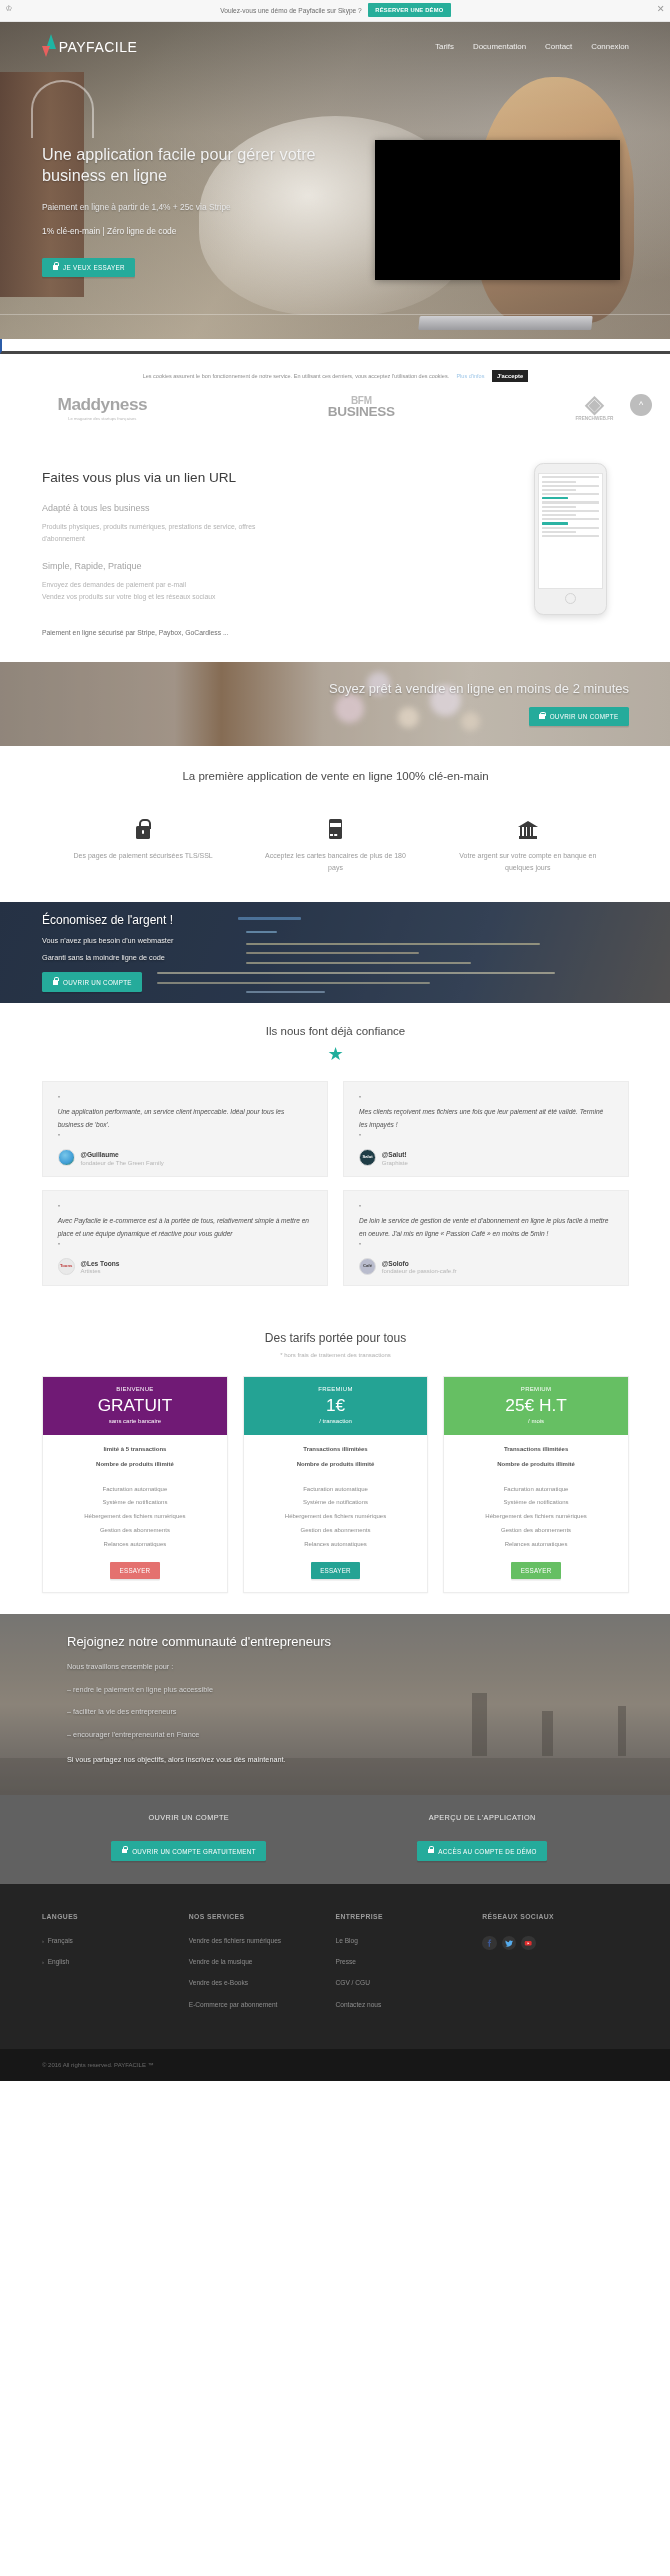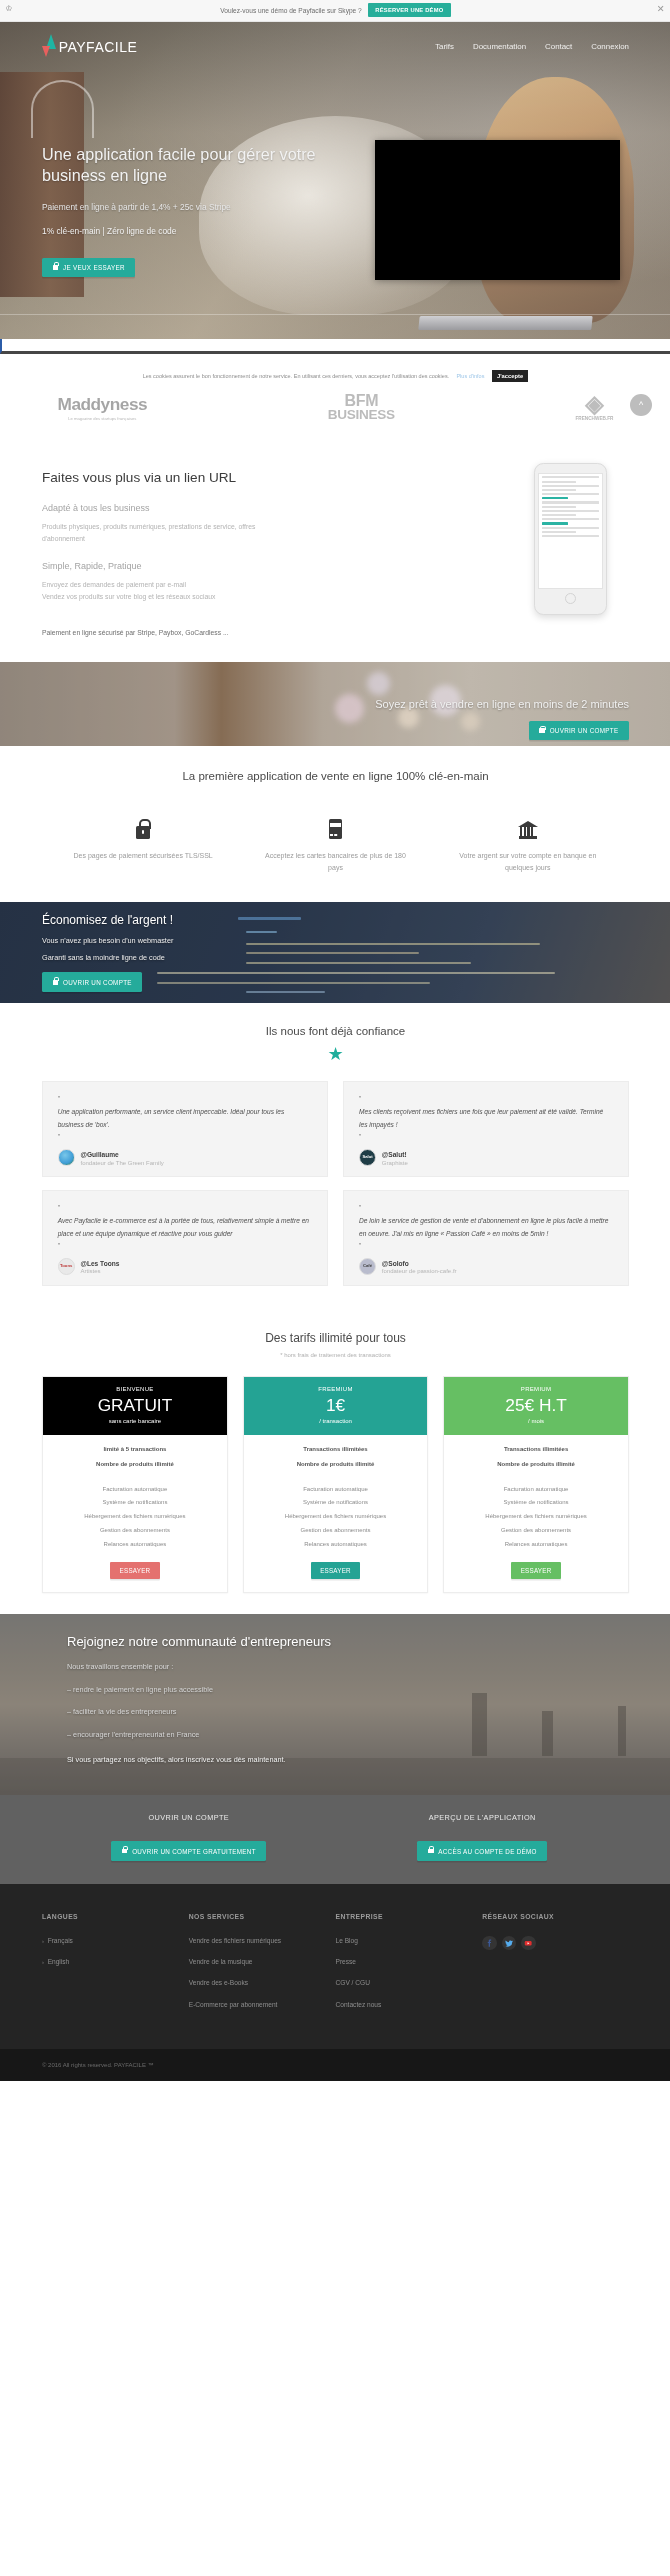--- a/index.html
+++ b/index.html
@@ -95,22 +95,22 @@
   .cookie-note{
     width:577px;margin:0 auto 3.1px;display:flex;align-items:center;justify-content:center;gap:7.3px;
     font-size:5.5px;color:#8d8d8d;
   }
   .cookie-note a{color:#9ec6e8;text-decoration:none}
   .cookie-accept{background:#232323;color:#fff;font-size:5.8px;font-weight:bold;padding:3.1px 5.2px;border:0;cursor:pointer}
   .plogos{width:556px;margin:6px auto;display:flex;align-items:center;justify-content:space-between;height:39px}
   .plogo{opacity:.45;filter:grayscale(1);display:flex;flex-direction:column;align-items:center;justify-content:center}
   .plogo .n1{font-size:17.3px;font-weight:bold;color:#3a3a3a;letter-spacing:-0.5px}
   .plogo .n1s{font-size:4.2px;color:#5a5a5a;margin-top:1px}
-  .plogo .n2a{font-size:16px;font-weight:bold;color:#5d6b73;letter-spacing:-0.3px;line-height:.9}
-  .plogo .n2b{font-size:13.6px;font-weight:bold;color:#4d7c0f;letter-spacing:-0.3px;line-height:1}
+  .plogo .n2a{font-size:10px;font-weight:bold;color:#5d6b73;letter-spacing:-0.3px;line-height:.9}
+  .plogo .n2b{font-size:13.6px;font-weight:bold;color:#4c1d95;letter-spacing:-0.3px;line-height:1}
   .plogo .n3{font-size:24px;color:#6f6f6f;line-height:.8;font-weight:bold}
   .plogo .n3s{font-size:4.7px;font-weight:bold;color:#5a5a5a;margin-top:2.6px}
   .totop{
     position:absolute;right:19px;top:40px;width:22px;height:22px;border-radius:50%;
     background:#bdbdbd;color:#fff;display:flex;align-items:center;justify-content:center;font-size:9px;cursor:pointer;
   }
 
   
   .sec-url{background:#fff;padding:23px 0 21px;position:relative;height:215px}
   .sec-url .inner{width:587px;margin:0 auto;position:relative}
@@ -134,21 +134,21 @@
 
   
   .band-time{
     position:relative;height:84px;overflow:hidden;
     background:linear-gradient(90deg,#9b8f84 0%,#b3a395 26%,#8c6a4c 33%,#c9bcae 48%,#ded6ca 70%,#cfc6bb 100%);
   }
   .band-time:before{content:"";position:absolute;inset:0;background:rgba(120,112,104,.30)}
   .bokeh{position:absolute;border-radius:50%;filter:blur(3.1px);opacity:.55}
   .band-time .inner{position:absolute;inset:0;width:587px;margin:0 auto;text-align:right;padding-top:11.5px}
   .bt-h2{font-size:13px;font-weight:300;color:#fff;text-shadow:0 0.5px 2.1px rgba(0,0,0,.3)}
-  .bt-p{font-size:11px;font-weight:300;color:#f0f0f0;margin-top:25px;text-shadow:0 0.5px 2.1px rgba(0,0,0,.3)}
+  .bt-p{font-size:13px;font-weight:300;color:#f0f0f0;margin-top:8px;text-shadow:0 0.5px 2.1px rgba(0,0,0,.3)}
   .bt-cta{margin-top:10.5px;display:inline-flex}
 
   
   .sec-feat{background:#fff;padding:24px 0 27px;text-align:center}
   .f-h2{font-size:11.5px;font-weight:300;color:#4a4a4a;margin-bottom:29px}
   .f-row{width:577px;margin:0 auto;display:flex}
   .f-col{flex:1;padding:0 18px}
   .f-ico{height:28px;display:flex;align-items:flex-end;justify-content:center;margin-bottom:11.5px}
   .f-txt{font-size:7px;font-weight:300;color:#9b9b9b;line-height:1.75}
   .ic-lock{width:13.6px;height:12.6px;background:#3a3a3a;border-radius:1.6px;position:relative}
@@ -189,21 +189,21 @@
   .t-name{font-size:6.6px;font-weight:bold;color:#3d3d3d}
   .t-role{font-size:6px;color:#b5b5b5;font-weight:300;margin-top:0.5px}
 
   
   .sec-price{background:#fff;padding:21px 0 21px;text-align:center}
   .p-h2{font-size:12px;font-weight:300;color:#4a4a4a}
   .p-note{font-size:6px;font-weight:300;color:#b0b0b0;margin-top:7.3px;margin-bottom:18px}
   .p-row{width:587px;margin:0 auto;display:flex;gap:14.7px}
   .p-card{flex:1;background:#fff;border:0.5px solid #ededed;box-shadow:0 0.5px 1.6px rgba(0,0,0,.06);overflow:hidden}
   .p-head{padding:8.4px 5.2px 10.5px;color:#fff}
-  .p-head.red{background:#000000}.p-head.teal{background:#24a394}.p-head.green{background:#66bf63}
+  .p-head.red{background:#701a75}.p-head.teal{background:#24a394}.p-head.green{background:#66bf63}
   .p-tier{font-size:6px;letter-spacing:0.3px}
   .p-amt{font-size:17.3px;font-weight:300;margin:4.7px 0 3.7px;line-height:1.05}
   .p-per{font-size:6px;font-weight:300}
   .p-body{padding:11.5px 7.3px 13.6px}
   .p-strong{font-size:6px;font-weight:bold;color:#555;margin-bottom:8.4px}
   .p-gap{height:10.5px}
   .p-li{font-size:6px;font-weight:300;color:#8c8c8c;margin-bottom:7.9px}
   .p-btn{margin-top:7.3px;border:0;color:#fff;font-size:6.3px;letter-spacing:0.2px;padding:4.7px 9.4px;cursor:pointer;border-radius:1px;box-shadow:0 1.6px 0 rgba(0,0,0,.10)}
   .p-btn.red{background:#e4716f}.p-btn.teal{background:#24a394}.p-btn.green{background:#66bf63}
 
@@ -461,21 +461,21 @@
           <span>
             <span class="t-name">@Solofo</span>
             <span class="t-role" style="display:block">fondateur de passion-cafe.fr</span>
           </span>
         </div>
       </div>
     </div>
   </div>
 
   <div class="sec-price">
-    <div class="p-h2">Des tarifs illimité pour tous</div>
+    <div class="p-h2">Des tarifs portée pour tous</div>
     <div class="p-note">* hors frais de traitement des transactions</div>
     <div class="p-row">
 
       <div class="p-card">
         <div class="p-head red">
           <div class="p-tier">BIENVENUE</div>
           <div class="p-amt">GRATUIT</div>
           <div class="p-per">sans carte bancaire</div>
         </div>
         <div class="p-body">

